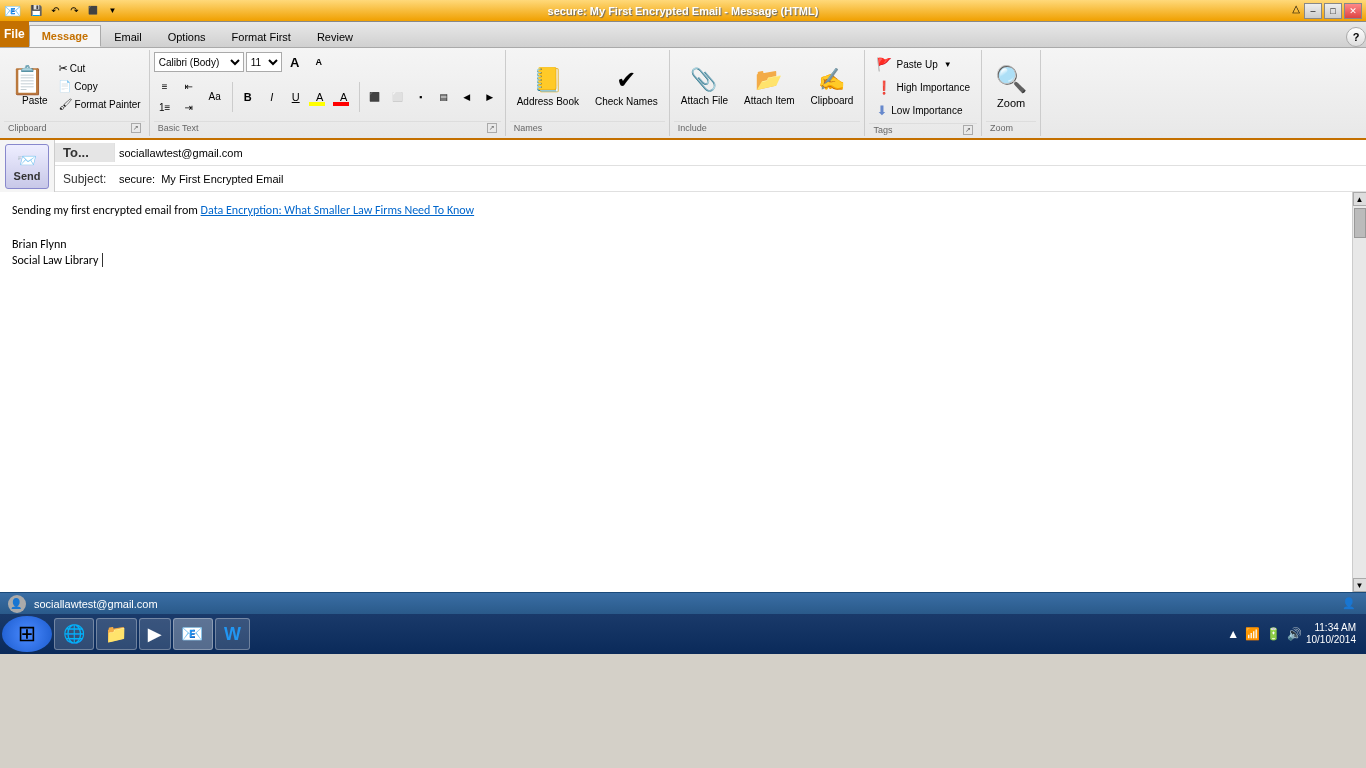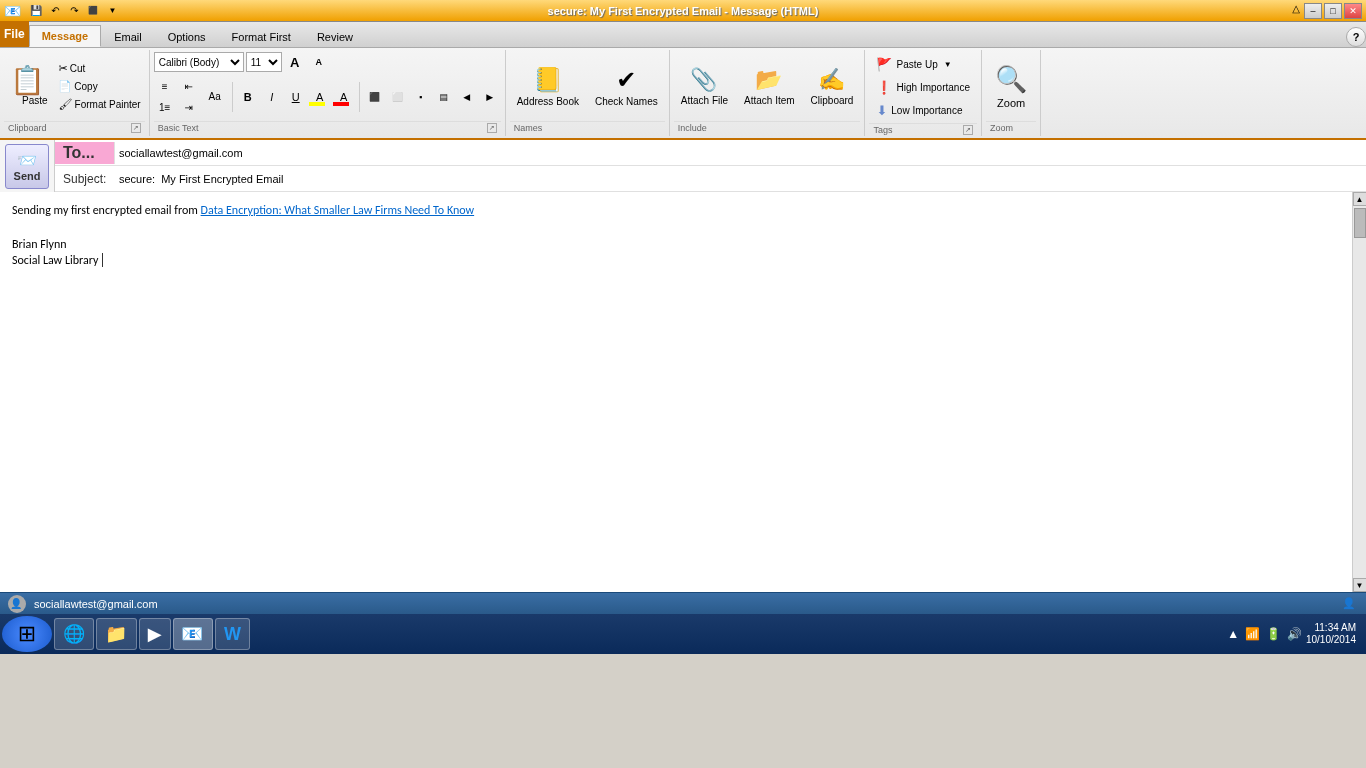--- a/index.html
+++ b/index.html
@@ -241,25 +241,25 @@
     }
     .email-row {
       display: flex;
       align-items: center;
       border-bottom: 1px solid #e0e0e0;
       min-height: 26px;
     }
     .email-label {
       width: 60px;
       padding: 2px 8px;
-      font-size: 16px;
+      font-size: 13px;
       color: #333;
       font-weight: bold;
       cursor: pointer;
-      background: #f9a8d4;
+      background: #e5e5e5;
       border-right: 1px solid #e0e0e0;
       height: 100%;
       display: flex;
       align-items: center;
     }
     .email-input {
       flex: 1;
       border: none;
       outline: none;
       font-size: 11px;

